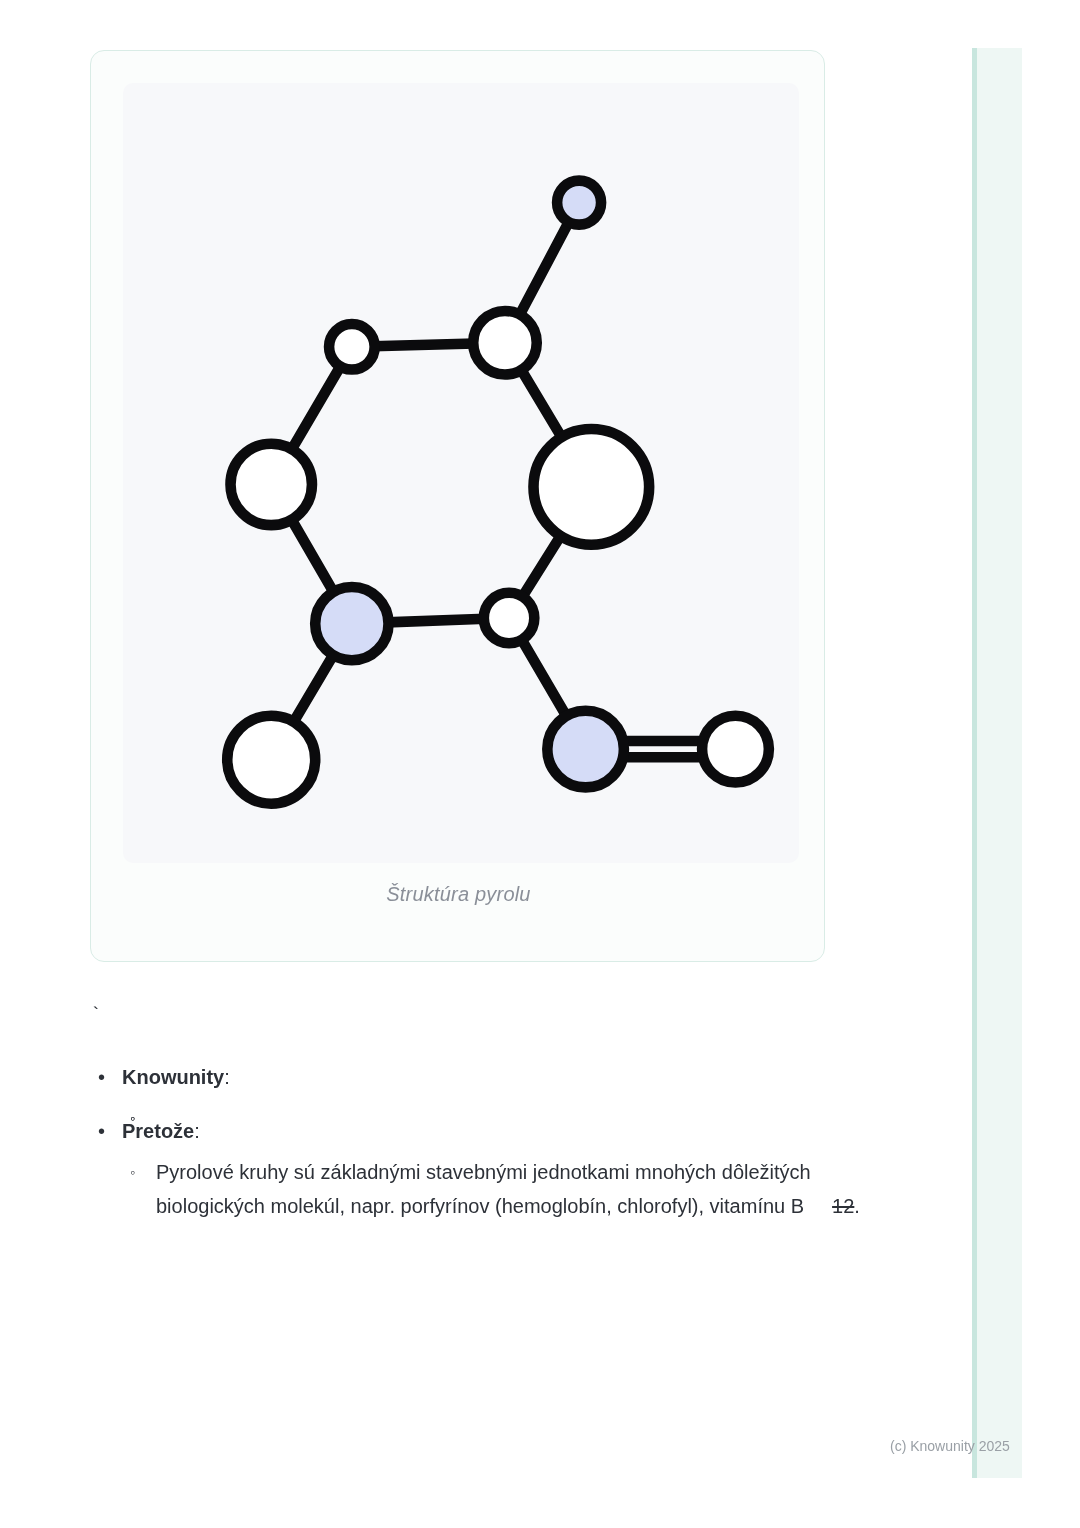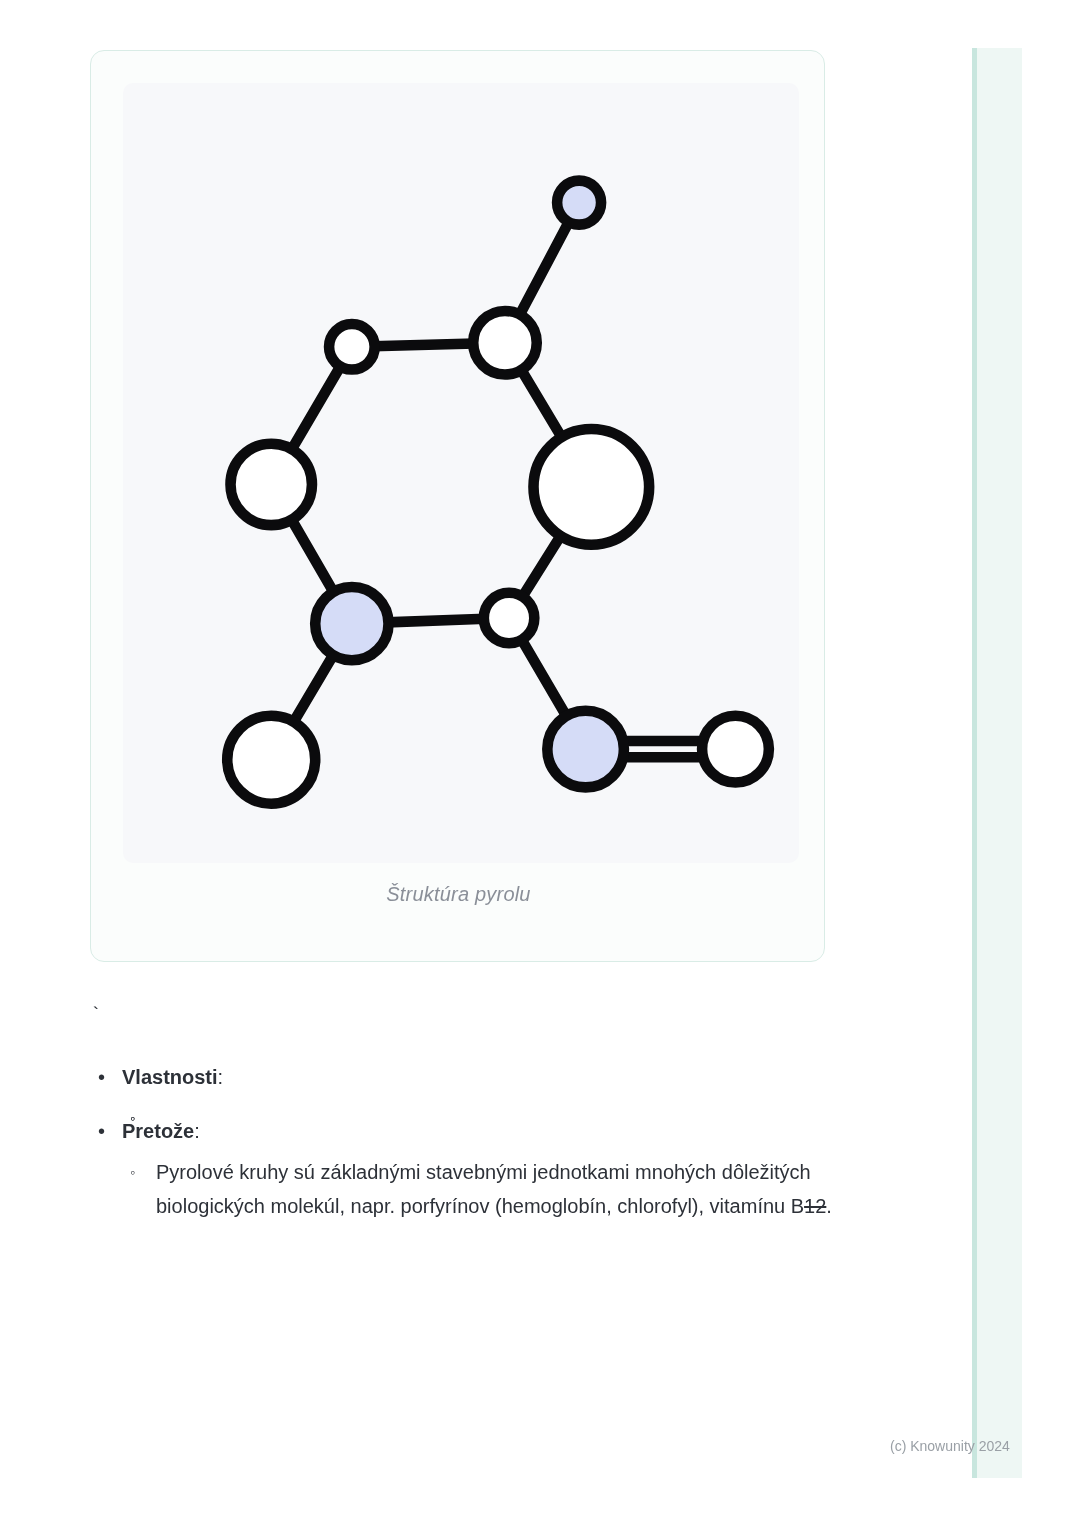--- a/index.html
+++ b/index.html
@@ -116,21 +116,21 @@
     margin-top: 10px;
   }
   .lvl2 .b2 {
     position: absolute;
     left: 44px;
     top: 0;
     font-size: 14px;
     line-height: 33.5px;
     color: #2d3138;
   }
-  .strike { text-decoration: line-through; }
+  .strike { text-decoration: line-through; margin-left: 28px; }
 
   
   .watermark {
     position: absolute;
     left: 890px;
     top: 1438px;
     font-size: 14px;
     color: #9aa0a6;
     white-space: nowrap;
   }
@@ -176,21 +176,21 @@
     <div class="figure-caption">Štruktúra pyrolu</div>
   </div>
 
   <div class="stray-tick">`</div>
 
   <div class="body">
 
     <div class="sec">
       <div class="lvl1">
         <span class="b1">•</span>
-        <span class="hd">Vlastnosti</span><span>:</span>
+        <span class="hd">Knowunity</span><span>:</span>
       </div>
       <div class="lvl2">
         <span class="b2">◦</span>
       </div>
       <div class="lvl2">
         <span class="b2">◦</span>
       </div>
     </div>
 
     <div class="sec">
@@ -199,15 +199,15 @@
         <span class="hd">Pretože</span><span>:</span>
       </div>
       <div class="lvl2">
         <span class="b2">◦</span>
         <span>Pyrolové kruhy sú základnými stavebnými jednotkami mnohých dôležitých biologických molekúl, napr. porfyrínov (hemoglobín, chlorofyl), vitamínu B</span><span class="strike">12</span><span>.</span>
       </div>
     </div>
 
   </div>
 
-  <div class="watermark">(c) Knowunity 2024</div>
+  <div class="watermark">(c) Knowunity 2025</div>
 
 </div>
 
 </body></html>

